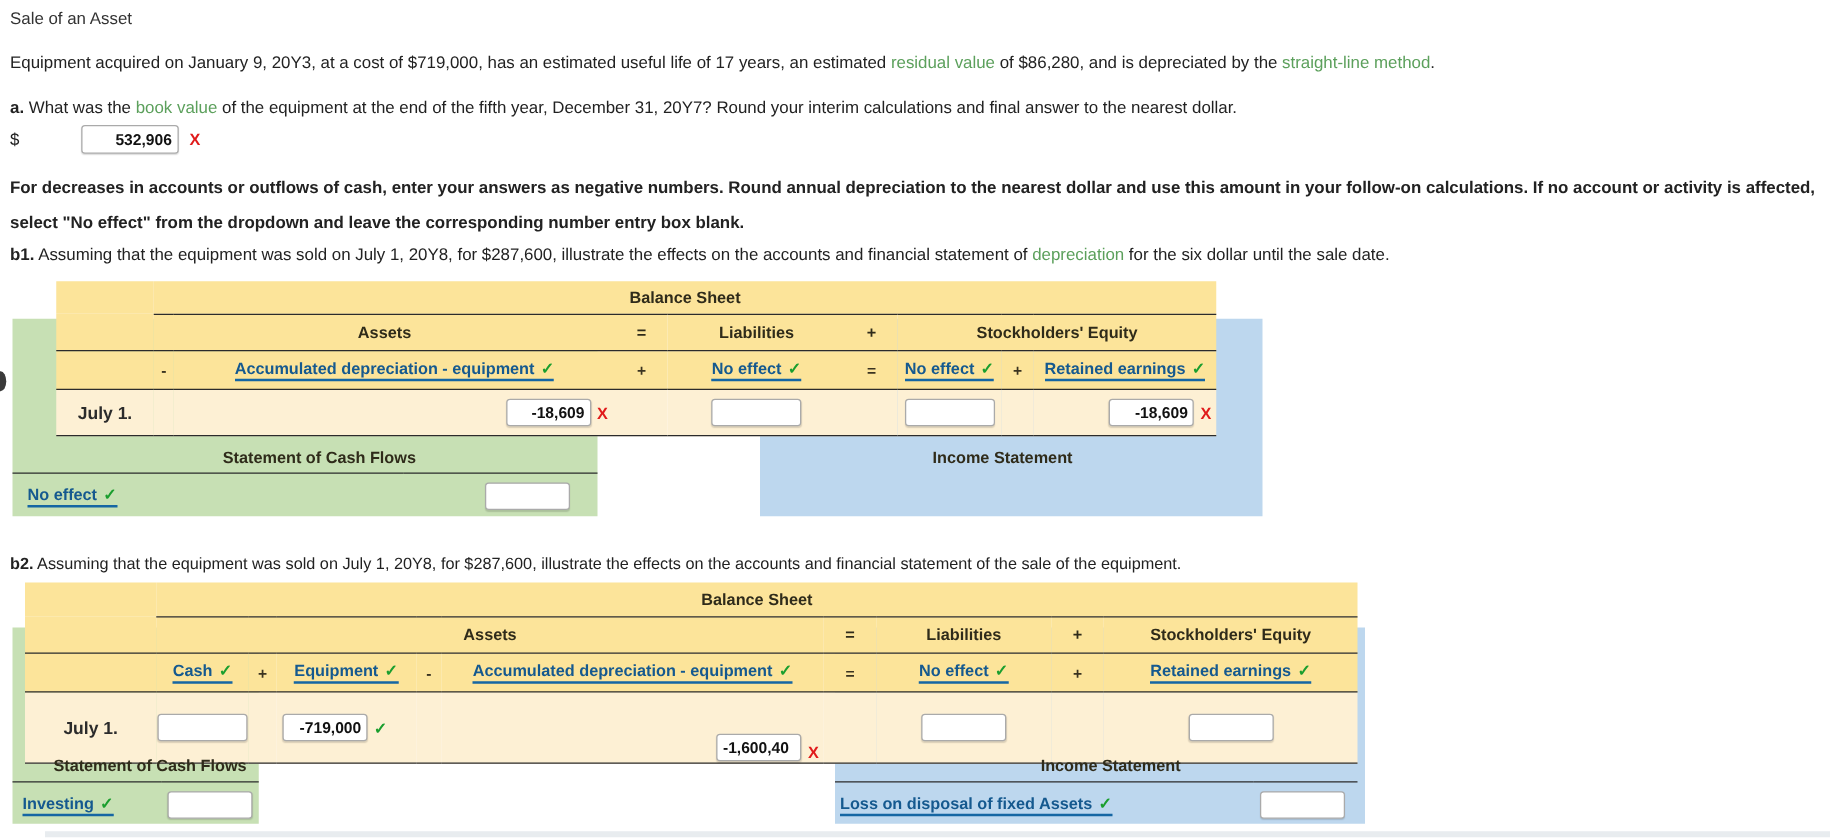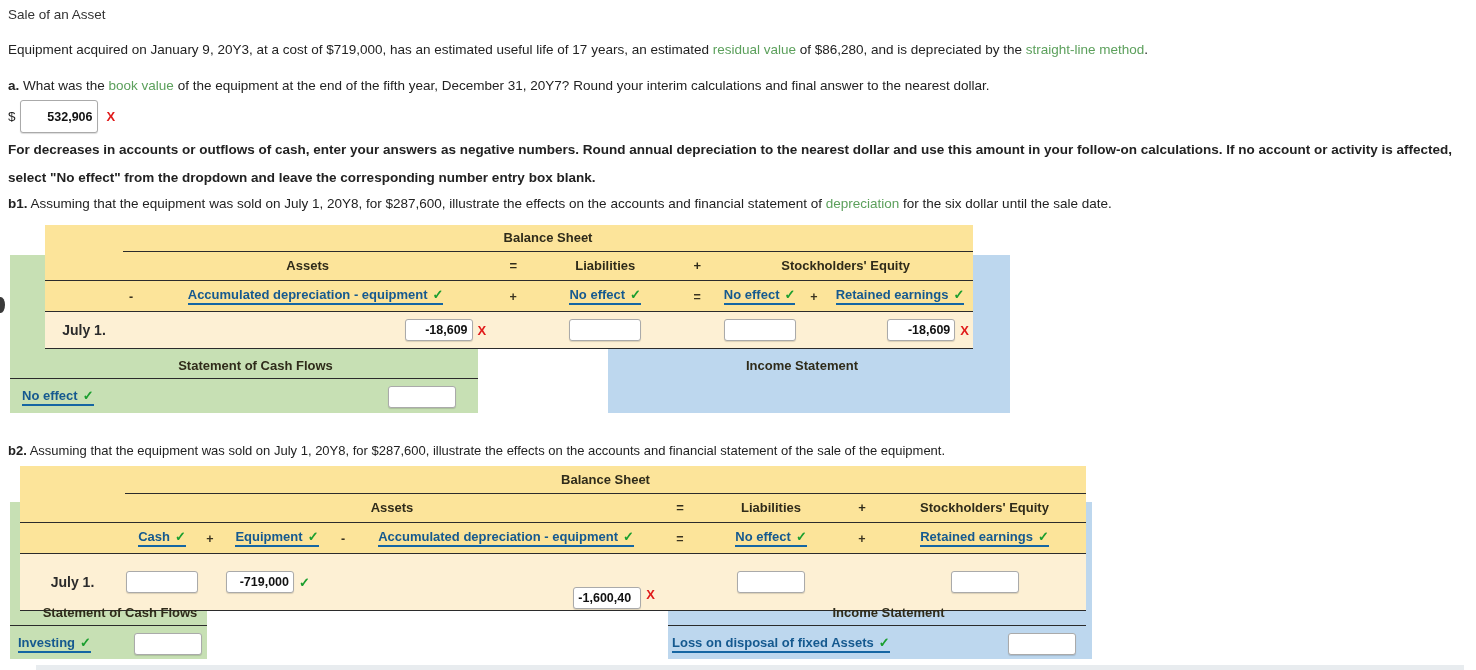--- a/index.html
+++ b/index.html
@@ -86,21 +86,21 @@
 <body>
 
 <div id="ttl"><span>Sale of an Asset</span></div>
 
 <div id="p1"><span>Equipment acquired on January 9, 20Y3, at a cost of $719,000, has an estimated useful life of 17 years, an estimated </span><span class="green-term">residual value</span><span> of $86,280, and is depreciated by the </span><span class="green-term">straight-line method</span><span>.</span></div>
 
 <div id="qa"><b>a.</b><span> What was the </span><span class="green-term">book value</span><span> of the equipment at the end of the fifth year, December 31, 20Y7? Round your interim calculations and final answer to the nearest dollar.</span></div>
 
 <div class="ans-row">
   <span class="dollar">$</span>
-  <div class="inp w78" style="height:33px;">532,906</div>
+  <div class="inp w78" style="height:23px;margin-left:45px;">532,906</div>
   <span class="mark x">X</span>
 </div>
 
 <div id="bold-note">For decreases in accounts or outflows of cash, enter your answers as negative numbers. Round annual depreciation to the nearest dollar and use this amount in your follow-on calculations. If no account or activity is affected, select "No effect" from the dropdown and leave the corresponding number entry box blank.</div>
 
 <div id="b1line"><b>b1.</b><span> Assuming that the equipment was sold on July 1, 20Y8, for $287,600, illustrate the effects on the accounts and financial statement of </span><span class="green-term">depreciation</span><span> for the six dollar until the sale date.</span></div>
 
 <div class="left-dot"></div>
 
 <div class="panel green-panel" style="left:10px;top:255px;width:468px;height:158px;"></div>
@@ -230,21 +230,21 @@
     </td>
     <td class="rule rule-b"></td>
     <td class="rule rule-b">
       <div style="display:flex;justify-content:flex-start;align-items:center;padding-left:4px;">
         <div class="inp w68">-719,000</div>
         <span class="mark ok">✓</span>
       </div>
     </td>
     <td class="rule rule-b"></td>
     <td class="rule rule-b" style="padding-right:4px;">
-      <div style="display:flex;justify-content:flex-end;align-items:flex-start;margin-top:32px;">
+      <div style="display:flex;justify-content:flex-end;align-items:flex-end;margin-top:32px;">
         <div class="inp w68" style="justify-content:flex-start;">-1,600,40</div>
         <span class="mark x">X</span>
       </div>
     </td>
     <td class="rule rule-b"></td>
     <td class="rule rule-b">
       <div style="display:flex;justify-content:center;align-items:center;">
         <div class="inp w68"></div>
       </div>
     </td>

